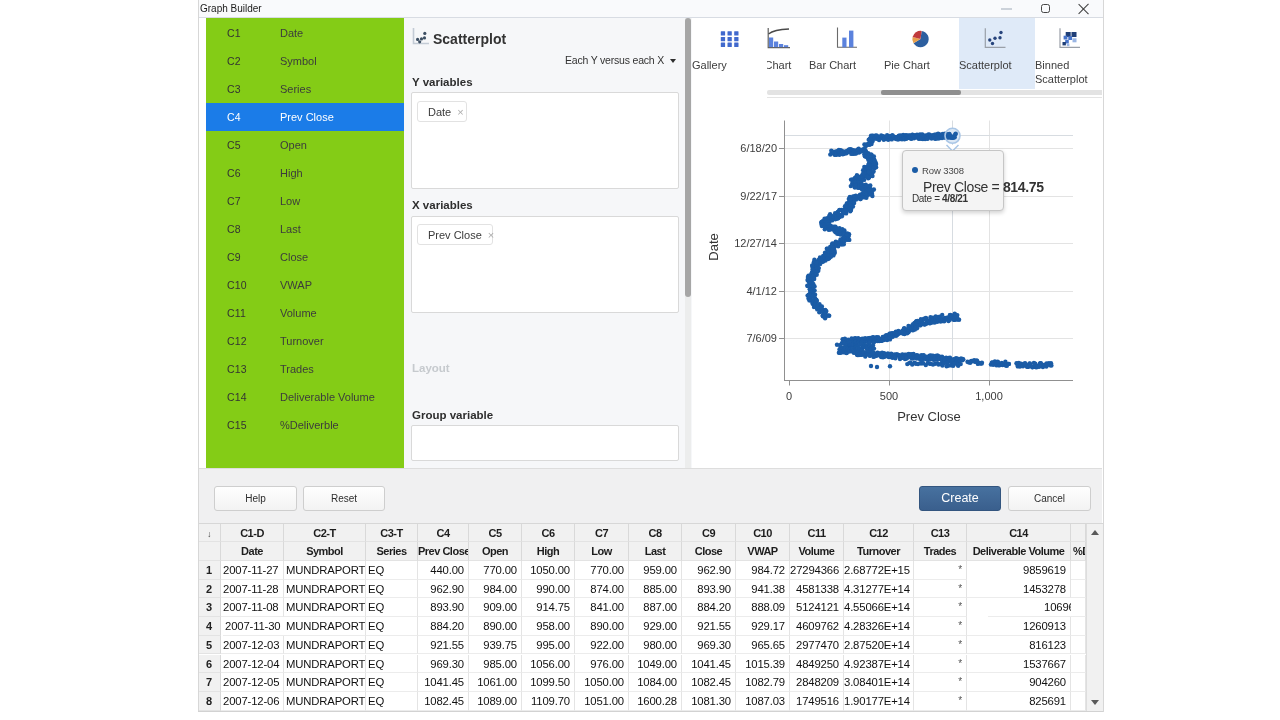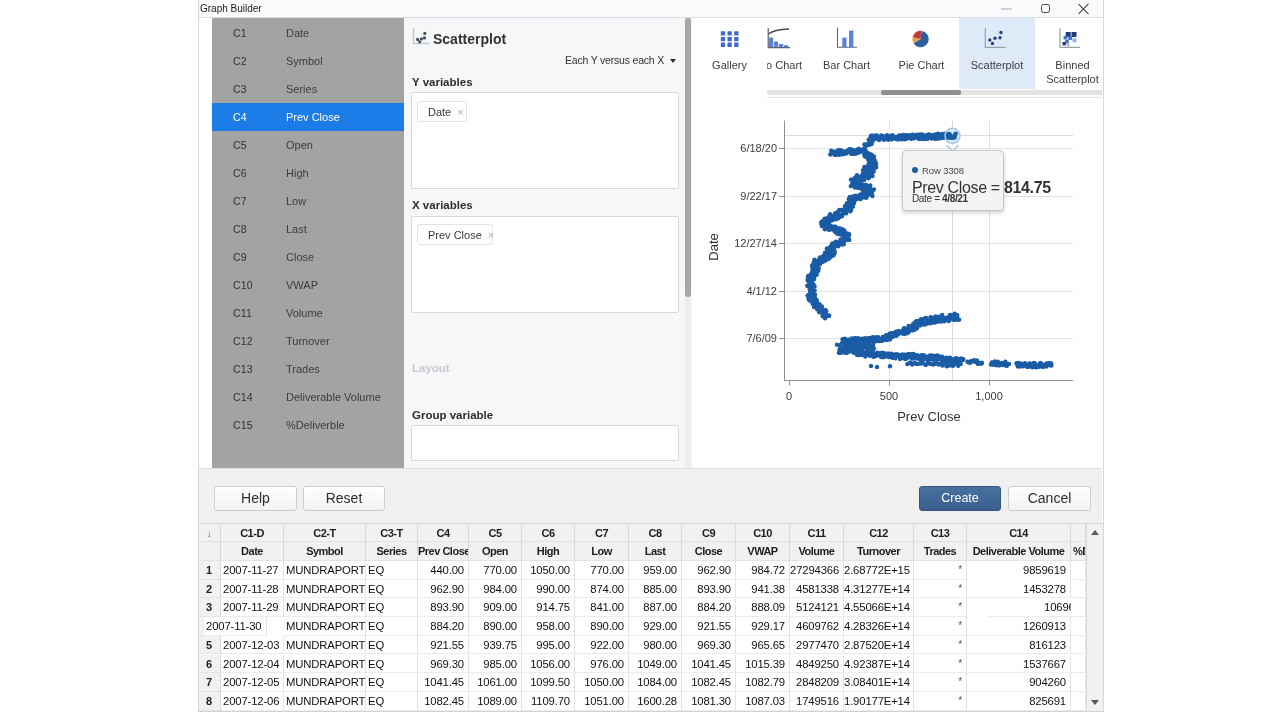--- a/index.html
+++ b/index.html
@@ -10,21 +10,21 @@
 #bb{position:absolute;left:0;top:711px;width:905px;height:1px;background:#d2d2d2}
 
 #tbar{position:absolute;left:0;top:0;width:905px;height:18px;background:#f9fafc;border-bottom:1px solid #d8dce3}
 #tbar .t{position:absolute;left:2px;top:3px;font-size:10px;color:#1b1b1b}
 #mini{position:absolute;left:803px;top:8px;width:11px;height:2px;background:#ccd2da}
 #rest{position:absolute;left:843px;top:4px;width:9px;height:9px;border:1.4px solid #454545;border-radius:2.5px}
 #clos{position:absolute;left:880px;top:3px;width:11px;height:11px}
 #clos:before,#clos:after{content:"";position:absolute;left:5px;top:-1px;width:1.4px;height:14px;background:#3c3c3c}
 #clos:before{transform:rotate(45deg)}#clos:after{transform:rotate(-45deg)}
 
-#llist{position:absolute;left:14px;top:18px;width:206px;height:450px;background:#a3a3a3;border-right:1px solid #e2e2e2}
+#llist{position:absolute;left:8px;top:18px;width:206px;height:450px;background:#84cc16;border-right:1px solid #e2e2e2}
 .lr{position:absolute;left:0;width:206px;height:28px;line-height:28px;font-size:11px;color:#3c3c3c}
 .lr .lc{position:absolute;left:21px;font-size:10.5px;color:#333;letter-spacing:.2px}
 .lr .ln{position:absolute;left:74px}
 .lr.sel{background:#1b7ce8}
 .lr.sel .lc,.lr.sel .ln{color:#fff}
 
 #mid{position:absolute;left:206px;top:18px;width:288px;height:450px;background:#f6f7f9}
 .mlab{position:absolute;font-size:11.5px;font-weight:bold;color:#2e2e2e}
 .mbox{position:absolute;left:7px;width:268px;background:#fff;border:1px solid #d9d9d9;border-radius:2px}
 .chip{position:absolute;height:21px;border:1px solid #e2e2e2;border-radius:3px;background:#fff;
@@ -38,36 +38,36 @@
 #laylab{position:absolute;left:8px;top:344px;font-size:11.5px;font-weight:bold;color:#c6cace}
 #laycombo{position:absolute;left:7px;top:360px;width:268px;height:20px;background:#fbfcfd;border:1px solid #e5e7e9;border-radius:2px;
 font-size:10.5px;letter-spacing:-.2px;color:#d3d6da;line-height:18px;padding-left:8px}
 #laycombo .chev{position:absolute;right:8px;top:4px;width:7px;height:7px;border-right:1.4px solid #ccd0d5;border-bottom:1.4px solid #ccd0d5;transform:rotate(45deg) scale(1,.8)}
 #midsb{position:absolute;left:281px;top:0;width:6px;height:450px;background:#eceded}
 #midsb .th{position:absolute;left:0;top:0;width:6px;height:279px;background:#a6a6a6;border-radius:3px}
 
 #plotp{position:absolute;left:494px;top:18px;width:410px;height:450px;background:#fff;overflow:hidden}
 
 .gt{position:absolute;top:0;height:71px}
-.glab{position:absolute;top:40px;width:100%;text-align:center;font-size:11px;color:#3d3d3d;line-height:14px}
+.glab{position:absolute;top:40px;width:100%;font-size:11px;color:#3d3d3d;line-height:14px}
 #gsel{position:absolute;left:267px;top:0;width:76px;height:71px;background:#dfeaf8}
 #gsb{position:absolute;left:75px;top:72px;width:337px;height:5px;background:#e3e3e3;border-radius:2px}
 #gsb .th{position:absolute;left:114px;top:0;width:80px;height:5px;background:#8f8f8f;border-radius:2px}
 #gbord{position:absolute;left:75px;top:79px;width:335px;height:1px;background:#e4e4e4}
 
 #tip{position:absolute;left:210px;top:132px;width:102px;height:61px;background:#f4f4f4;
 border:1px solid #c6c6c6;border-radius:4px;box-shadow:0 2px 4px rgba(0,0,0,.18);font-size:11px;letter-spacing:-.1px;color:#333;white-space:nowrap}
 #tip .r1{position:absolute;left:19px;top:14px;font-size:9.5px;color:#484848}
 #tip .dot{position:absolute;left:-10px;top:2px;width:6px;height:6px;border-radius:3px;background:#1b5ca6}
-#tip .r2{position:absolute;left:9px;top:28px;font-size:16px;letter-spacing:-.35px}
+#tip .r2{position:absolute;left:20px;top:28px;font-size:14px;letter-spacing:-.35px}
 #tip .r3{position:absolute;left:9px;top:41.5px;font-size:10px;letter-spacing:-.35px}
 
 #bbar{position:absolute;left:1px;top:468px;width:903px;height:56px;background:#f0f0f1;border-top:1px solid #ddd}
 .btn{position:absolute;top:17px;height:25px;background:linear-gradient(#fefefe,#f3f3f3);border:1px solid #cecece;
-border-radius:3px;font-size:14px;color:#2e2e2e;text-align:center;line-height:23px}
+border-radius:3px;font-size:10px;color:#2e2e2e;text-align:center;line-height:23px}
 #bcreate{position:absolute;left:720px;top:17px;width:82px;height:25px;background:linear-gradient(#47719f,#3a5f8d);
 border:1px solid #33557f;border-radius:3px;font-size:12.5px;color:#fff;text-align:center;line-height:23px}
 
 .tc{position:absolute;font-size:11.3px;letter-spacing:-.15px;white-space:nowrap;overflow:hidden}
 .tc.hd{background:#f1f1f1;font-weight:bold;font-size:11px;letter-spacing:-.5px;color:#1d1d1d;border-right:1px solid #d9d9d9;border-bottom:1px solid #e3e3e3}
 .tc.rn{background:#f1f1f1;font-weight:bold;font-size:11px;color:#222;border-right:1px solid #d9d9d9;border-bottom:1px solid #e3e3e3}
 .tc.dc{background:#fff;color:#111;border-right:1px solid #e4e4e4;border-bottom:1px solid #ececec}
 .tc.ctr{text-align:center}
 .tc.lft{text-align:left;padding-left:2px}
 .tc.hd.lft{padding-left:2px}
@@ -1859,37 +1859,37 @@
     <div class="tc dc rgt" style="left:377.0px;top:579.7px;width:54.0px;height:18.7px;line-height:18.7px">874.00</div>
     <div class="tc dc rgt" style="left:431.0px;top:579.7px;width:53.0px;height:18.7px;line-height:18.7px">885.00</div>
     <div class="tc dc rgt" style="left:484.0px;top:579.7px;width:54.0px;height:18.7px;line-height:18.7px">893.90</div>
     <div class="tc dc rgt" style="left:538.0px;top:579.7px;width:54.0px;height:18.7px;line-height:18.7px">941.38</div>
     <div class="tc dc rgt" style="left:592.0px;top:579.7px;width:54.0px;height:18.7px;line-height:18.7px">4581338</div>
     <div class="tc dc rgt" style="left:646.0px;top:579.7px;width:70.0px;height:18.7px;line-height:18.7px">4.31277E+14</div>
     <div class="tc dc rgt star" style="left:716.0px;top:579.7px;width:53.0px;height:18.7px;line-height:18.7px">*</div>
     <div class="tc dc rgt" style="left:769.0px;top:579.7px;width:104.0px;height:18.7px;line-height:18.7px">1453278</div>
     <div class="tc dc lft" style="left:873.0px;top:579.7px;width:15.0px;height:18.7px;line-height:18.7px"></div>
     <div class="tc rn ctr" style="left:0.0px;top:598.4px;width:23.0px;height:18.7px;line-height:18.7px">3</div>
-    <div class="tc dc lft" style="left:23.0px;top:598.4px;width:63.0px;height:18.7px;line-height:18.7px">2007-11-29</div>
+    <div class="tc dc lft" style="left:23.0px;top:598.4px;width:63.0px;height:18.7px;line-height:18.7px">2007-11-08</div>
     <div class="tc dc lft" style="left:86.0px;top:598.4px;width:82.0px;height:18.7px;line-height:18.7px">MUNDRAPORT</div>
     <div class="tc dc lft" style="left:168.0px;top:598.4px;width:52.0px;height:18.7px;line-height:18.7px">EQ</div>
     <div class="tc dc rgt" style="left:220.0px;top:598.4px;width:51.0px;height:18.7px;line-height:18.7px">893.90</div>
     <div class="tc dc rgt" style="left:271.0px;top:598.4px;width:53.0px;height:18.7px;line-height:18.7px">909.00</div>
     <div class="tc dc rgt" style="left:324.0px;top:598.4px;width:53.0px;height:18.7px;line-height:18.7px">914.75</div>
     <div class="tc dc rgt" style="left:377.0px;top:598.4px;width:54.0px;height:18.7px;line-height:18.7px">841.00</div>
     <div class="tc dc rgt" style="left:431.0px;top:598.4px;width:53.0px;height:18.7px;line-height:18.7px">887.00</div>
     <div class="tc dc rgt" style="left:484.0px;top:598.4px;width:54.0px;height:18.7px;line-height:18.7px">884.20</div>
     <div class="tc dc rgt" style="left:538.0px;top:598.4px;width:54.0px;height:18.7px;line-height:18.7px">888.09</div>
     <div class="tc dc rgt" style="left:592.0px;top:598.4px;width:54.0px;height:18.7px;line-height:18.7px">5124121</div>
     <div class="tc dc rgt" style="left:646.0px;top:598.4px;width:70.0px;height:18.7px;line-height:18.7px">4.55066E+14</div>
     <div class="tc dc rgt star" style="left:716.0px;top:598.4px;width:53.0px;height:18.7px;line-height:18.7px">*</div>
     <div class="tc dc rgt" style="left:790px;top:598.4px;width:104.0px;height:18.7px;line-height:18.7px">1069678</div>
     <div class="tc dc lft" style="left:873.0px;top:598.4px;width:15.0px;height:18.7px;line-height:18.7px"></div>
     <div class="tc rn ctr" style="left:0.0px;top:617.1px;width:23.0px;height:18.7px;line-height:18.7px">4</div>
-    <div class="tc dc lft" style="left:6px;top:617.1px;width:63.0px;height:18.7px;line-height:18.7px">2007-11-30</div>
+    <div class="tc dc lft" style="left:25px;top:617.1px;width:63.0px;height:18.7px;line-height:18.7px">2007-11-30</div>
     <div class="tc dc lft" style="left:86.0px;top:617.1px;width:82.0px;height:18.7px;line-height:18.7px">MUNDRAPORT</div>
     <div class="tc dc lft" style="left:168.0px;top:617.1px;width:52.0px;height:18.7px;line-height:18.7px">EQ</div>
     <div class="tc dc rgt" style="left:220.0px;top:617.1px;width:51.0px;height:18.7px;line-height:18.7px">884.20</div>
     <div class="tc dc rgt" style="left:271.0px;top:617.1px;width:53.0px;height:18.7px;line-height:18.7px">890.00</div>
     <div class="tc dc rgt" style="left:324.0px;top:617.1px;width:53.0px;height:18.7px;line-height:18.7px">958.00</div>
     <div class="tc dc rgt" style="left:377.0px;top:617.1px;width:54.0px;height:18.7px;line-height:18.7px">890.00</div>
     <div class="tc dc rgt" style="left:431.0px;top:617.1px;width:53.0px;height:18.7px;line-height:18.7px">929.00</div>
     <div class="tc dc rgt" style="left:484.0px;top:617.1px;width:54.0px;height:18.7px;line-height:18.7px">921.55</div>
     <div class="tc dc rgt" style="left:538.0px;top:617.1px;width:54.0px;height:18.7px;line-height:18.7px">929.17</div>
     <div class="tc dc rgt" style="left:592.0px;top:617.1px;width:54.0px;height:18.7px;line-height:18.7px">4609762</div>

